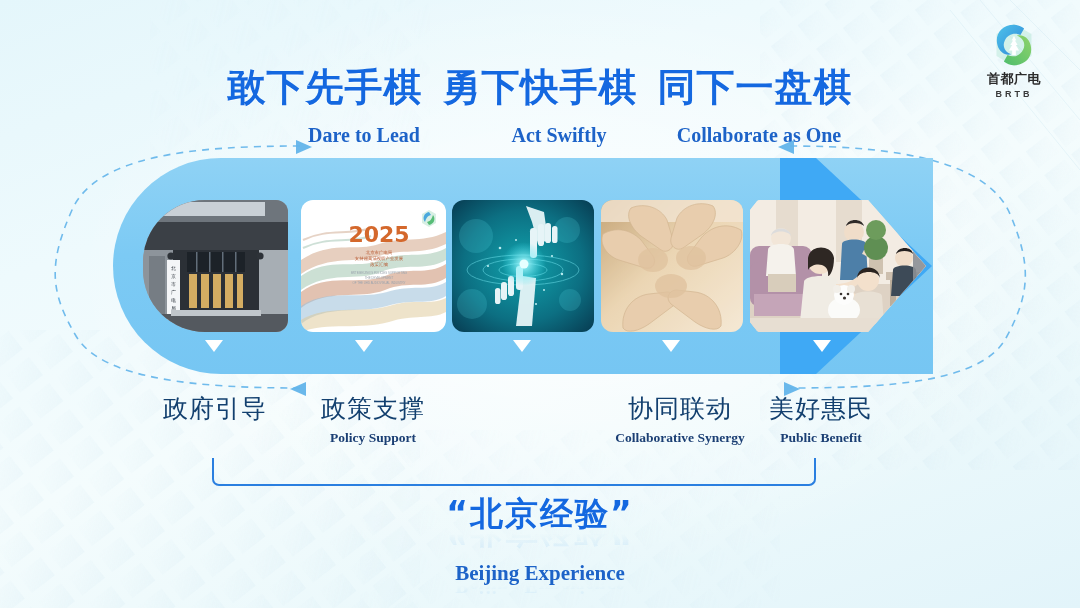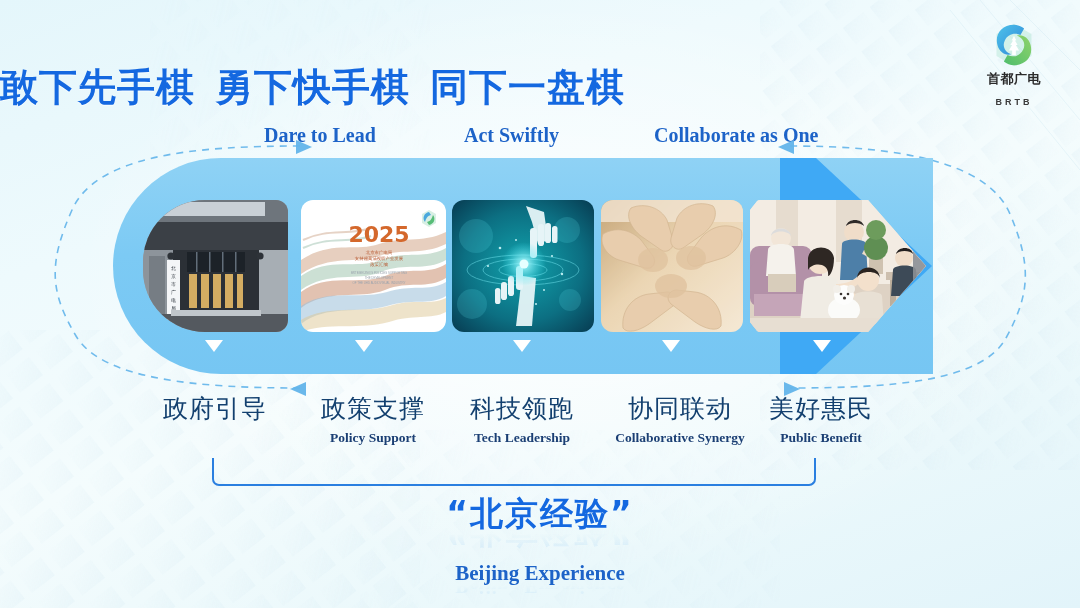--- a/index.html
+++ b/index.html
@@ -13,24 +13,24 @@
   }
 
   
   .bg-texture{position:absolute;inset:0;overflow:hidden;pointer-events:none;opacity:.55;}
   .bg-texture svg{position:absolute;}
 
   
   .logo{position:absolute;right:22px;top:22px;width:88px;text-align:center;}
   .logo-mark{width:46px;height:46px;margin:0 auto;position:relative;}
   .logo-cn{font-family:"DejaVu Sans", sans-serif;font-size:13px;font-weight:700;color:#2b2b2b;letter-spacing:.5px;margin-top:2px;}
-  .logo-en{font-family:"Liberation Sans", sans-serif;font-size:9px;font-weight:700;color:#3a3a3a;letter-spacing:3px;margin-top:9px;}
-
-  
-  .headline{position:absolute;left:0;right:0;top:62px;text-align:left;}
+  .logo-en{font-family:"Liberation Sans", sans-serif;font-size:9px;font-weight:700;color:#3a3a3a;letter-spacing:3px;margin-top:1px;}
+
+  
+  .headline{position:absolute;left:0;right:0;top:62px;text-align:center;}
   .headline-cn{
     font-family:"DejaVu Sans", sans-serif;font-weight:700;font-size:38px;
     color:#1468e0;letter-spacing:1px;white-space:nowrap;
     text-shadow:0 1px 0 rgba(255,255,255,.7);
   }
   .headline-cn .gap{display:inline-block;width:20px;}
   .headline-en{
     margin-top:11px;display:flex;justify-content:center;align-items:baseline;
     font-family:"Liberation Serif", serif;font-weight:700;font-size:20px;color:#1d63c8;padding-left:48px;
   }
@@ -426,24 +426,20 @@
 </div>
 
 <div class="labels">
   <div class="pillar" style="left:129px;width:172px;">
     <div class="p-cn">政府引导</div>
   </div>
   <div class="pillar" style="left:291px;width:164px;">
     <div class="p-cn">政策支撑</div>
     <div class="p-en">Policy Support</div>
   </div>
-  <div class="pillar" style="left:441px;width:162px;">
-    <div class="p-cn">科技领跑</div>
-    <div class="p-en">Tech Leadership</div>
-  </div>
   <div class="pillar" style="left:591px;width:178px;">
     <div class="p-cn">协同联动</div>
     <div class="p-en">Collaborative Synergy</div>
   </div>
   <div class="pillar" style="left:745px;width:152px;">
     <div class="p-cn">美好惠民</div>
     <div class="p-en">Public Benefit</div>
   </div>
 </div>
 

